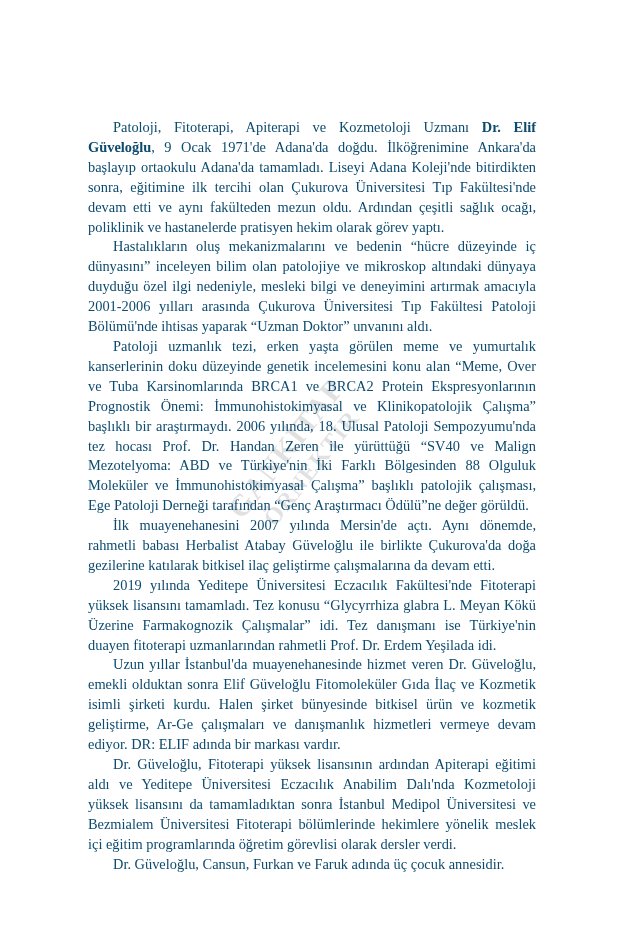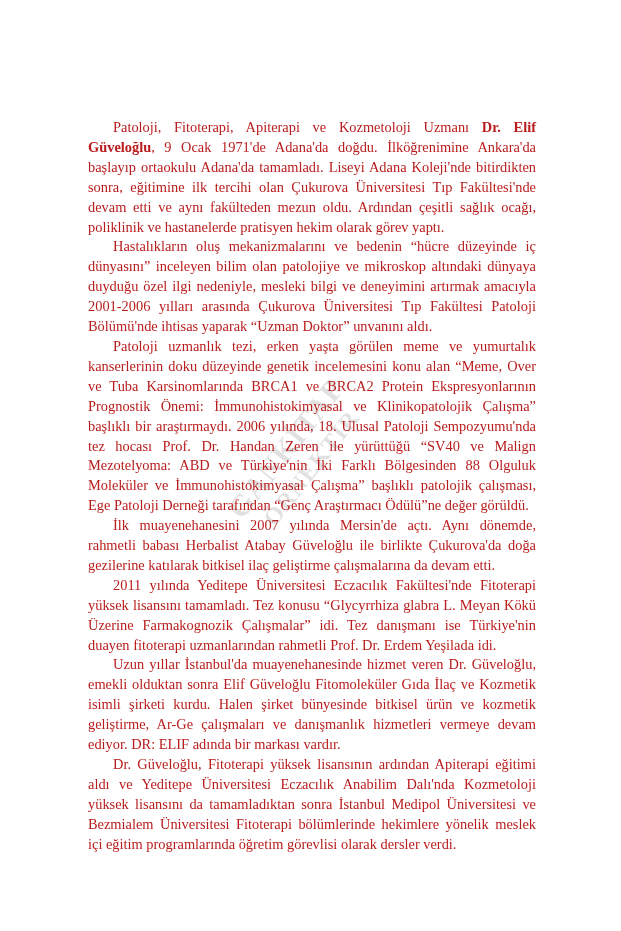--- a/index.html
+++ b/index.html
@@ -55,21 +55,21 @@
     left: 88px;
     top: 118px;
     width: 448px;
     z-index: 1;
   }
 
   .para {
     font-family: "Liberation Serif", "DejaVu Serif", serif;
     font-size: 14.4px;
     line-height: 19.9px;
-    color: #b91c1c;
+    color: #0c4a6e;
     text-align: justify;
     text-justify: inter-word;
     margin: 0;
     text-indent: 25px;
     hyphens: manual;
     -webkit-hyphens: manual;
   }
 
   .para b,
   .bold-name {
@@ -89,21 +89,22 @@
   <div class="text-block">
 
     <p class="para"><span>Patoloji, Fitoterapi, Apiterapi ve Kozmetoloji Uzmanı </span><span class="bold-name">Dr. Elif Güveloğlu</span><span>, 9 Ocak 1971'de Adana'da doğdu. İlköğrenimine Ankara'da başlayıp ortaokulu Adana'da tamamladı. Liseyi Adana Koleji'nde bitirdikten sonra, eğitimine ilk tercihi olan Çukurova Üniversitesi Tıp Fakültesi'nde devam etti ve aynı fakülteden mezun oldu. Ardından çeşitli sağlık ocağı, poliklinik ve hastanelerde pratisyen hekim olarak görev yaptı.</span></p>
 
     <p class="para">Hastalıkların oluş mekanizmalarını ve bedenin “hücre düzeyinde iç dünyasını” inceleyen bilim olan patolojiye ve mikroskop altındaki dünyaya duyduğu özel ilgi nedeniyle, mesleki bilgi ve deneyimini artırmak amacıyla 2001-2006 yılları arasında Çukurova Üniversitesi Tıp Fakültesi Patoloji Bölümü'nde ihtisas yaparak “Uzman Doktor” unvanını aldı.</p>
 
     <p class="para">Patoloji uzmanlık tezi, erken yaşta görülen meme ve yumurtalık kanserlerinin doku düzeyinde genetik incelemesini konu alan “Meme, Over ve Tuba Karsinomlarında BRCA1 ve BRCA2 Protein Ekspresyonlarının Prognostik Önemi: İmmunohistokimyasal ve Klinikopatolojik Çalışma” başlıklı bir araştırmaydı. 2006 yılında, 18. Ulusal Patoloji Sempozyumu'nda tez hocası Prof. Dr. Handan Zeren ile yürüttüğü “SV40 ve Malign Mezotelyoma: ABD ve Türkiye'nin İki Farklı Bölgesinden 88 Olguluk Moleküler ve İmmunohistokimyasal Çalışma” başlıklı patolojik çalışması, Ege Patoloji Derneği tarafından “Genç Araştırmacı Ödülü”ne değer görüldü.</p>
 
     <p class="para">İlk muayenehanesini 2007 yılında Mersin'de açtı. Aynı dönemde, rahmetli babası Herbalist Atabay Güveloğlu ile birlikte Çukurova'da doğa gezilerine katılarak bitkisel ilaç geliştirme çalışmalarına da devam etti.</p>
 
-    <p class="para">2011 yılında Yeditepe Üniversitesi Eczacılık Fakültesi'nde Fitoterapi yüksek lisansını tamamladı. Tez konusu “Glycyrrhiza glabra L. Meyan Kökü Üzerine Farmakognozik Çalışmalar” idi. Tez danışmanı ise Türkiye'nin duayen fitoterapi uzmanlarından rahmetli Prof. Dr. Erdem Yeşilada idi.</p>
+    <p class="para">2019 yılında Yeditepe Üniversitesi Eczacılık Fakültesi'nde Fitoterapi yüksek lisansını tamamladı. Tez konusu “Glycyrrhiza glabra L. Meyan Kökü Üzerine Farmakognozik Çalışmalar” idi. Tez danışmanı ise Türkiye'nin duayen fitoterapi uzmanlarından rahmetli Prof. Dr. Erdem Yeşilada idi.</p>
 
     <p class="para">Uzun yıllar İstanbul'da muayenehanesinde hizmet veren Dr. Güveloğlu, emekli olduktan sonra Elif Güveloğlu Fitomoleküler Gıda İlaç ve Kozmetik isimli şirketi kurdu. Halen şirket bünyesinde bitkisel ürün ve kozmetik geliştirme, Ar-Ge çalışmaları ve danışmanlık hizmetleri vermeye devam ediyor. DR: ELIF adında bir markası vardır.</p>
 
     <p class="para">Dr. Güveloğlu, Fitoterapi yüksek lisansının ardından Apiterapi eğitimi aldı ve Yeditepe Üniversitesi Eczacılık Anabilim Dalı'nda Kozmetoloji yüksek lisansını da tamamladıktan sonra İstanbul Medipol Üniversitesi ve Bezmialem Üniversitesi Fitoterapi bölümlerinde hekimlere yönelik meslek içi eğitim programlarında öğretim görevlisi olarak dersler verdi.</p>
 
+    <p class="para">Dr. Güveloğlu, Cansun, Furkan ve Faruk adında üç çocuk annesidir.</p>
 
   </div>
 </div>
 
 </body></html>

